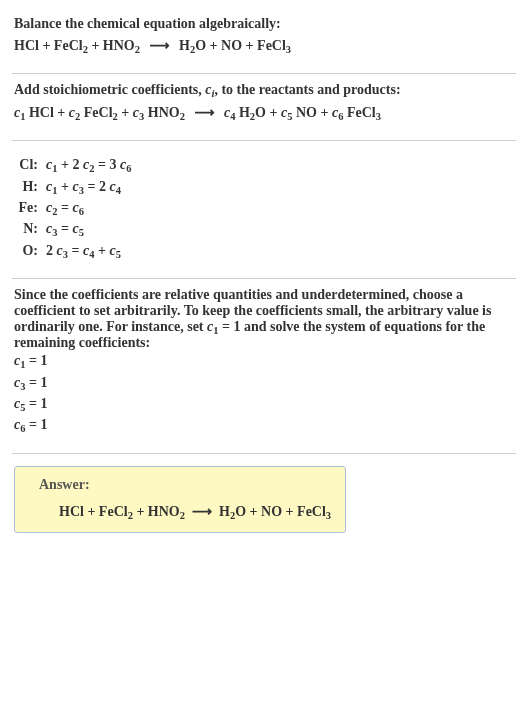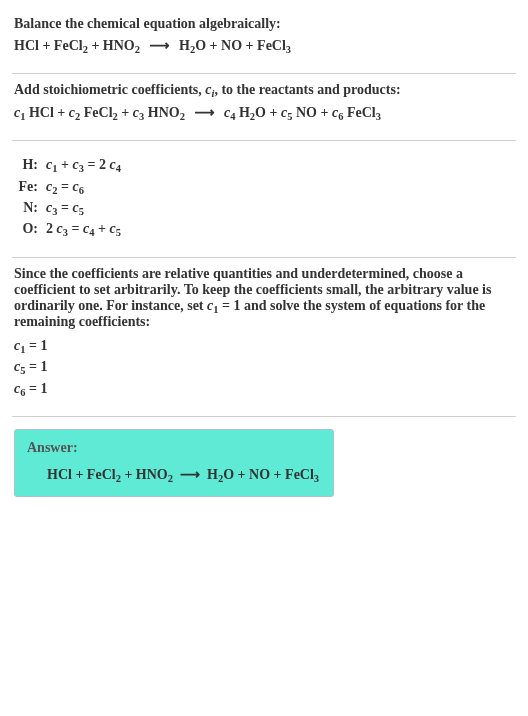--- a/index.html
+++ b/index.html
@@ -48,32 +48,31 @@
     }
     .atom-label {
       width: 28px;
       text-align: right;
       padding-right: 8px;
     }
     .atom-eq {
       flex: 1;
     }
     .coeff-list {
-      margin-top: 6px;
       line-height: 1.4;
     }
     .coeff-row {
       line-height: 1.4;
     }
     .answer-box {
       display: inline-block;
-      background: #5eead4;
+      background: #fef9c3;
       border: 1px solid #a8c0d8;
       border-radius: 3px;
-      padding: 10px 14px 12px 12px;
+      padding: 10px 14px 12px 24px;
       margin-top: 4px;
     }
     .answer-label {
       color: #555;
       margin-bottom: 10px;
     }
     .answer-eq {
       padding-left: 20px;
     }
   </style>
@@ -98,20 +97,24 @@
     <span class="italic">c</span><sub>1</sub><span> HCl + </span><span class="italic">c</span><sub>2</sub><span> FeCl</span><sub>2</sub><span> + </span><span class="italic">c</span><sub>3</sub><span> HNO</span><sub>2</sub>
     <span class="arrow">⟶</span>
     <span class="italic">c</span><sub>4</sub><span> H</span><sub>2</sub><span>O + </span><span class="italic">c</span><sub>5</sub><span> NO + </span><span class="italic">c</span><sub>6</sub><span> FeCl</span><sub>3</sub>
   </div>
 </div>
 <hr class="divider">
 
 <div class="section">
   <div class="atom-table">
     <div class="atom-row">
+      <div class="atom-label">Cl:</div>
+      <div class="atom-eq"><span class="italic">c</span><sub>1</sub> + 2 <span class="italic">c</span><sub>2</sub> = 3 <span class="italic">c</span><sub>6</sub></div>
+    </div>
+    <div class="atom-row">
       <div class="atom-label">H:</div>
       <div class="atom-eq"><span class="italic">c</span><sub>1</sub> + <span class="italic">c</span><sub>3</sub> = 2 <span class="italic">c</span><sub>4</sub></div>
     </div>
     <div class="atom-row">
       <div class="atom-label">Fe:</div>
       <div class="atom-eq"><span class="italic">c</span><sub>2</sub> = <span class="italic">c</span><sub>6</sub></div>
     </div>
     <div class="atom-row">
       <div class="atom-label">N:</div>
       <div class="atom-eq"><span class="italic">c</span><sub>3</sub> = <span class="italic">c</span><sub>5</sub></div>
@@ -121,20 +124,21 @@
       <div class="atom-eq">2 <span class="italic">c</span><sub>3</sub> = <span class="italic">c</span><sub>4</sub> + <span class="italic">c</span><sub>5</sub></div>
     </div>
   </div>
 </div>
 <hr class="divider">
 
 <div class="section">
   <div>Since the coefficients are relative quantities and underdetermined, choose a coefficient to set arbitrarily. To keep the coefficients small, the arbitrary value is ordinarily one. For instance, set <span class="italic">c</span><sub>1</sub> = 1 and solve the system of equations for the remaining coefficients:</div>
   <div class="coeff-list">
     <div class="coeff-row"><span class="italic">c</span><sub>1</sub> = 1</div>
+    <div class="coeff-row"><span class="italic">c</span><sub>3</sub> = 1</div>
     <div class="coeff-row"><span class="italic">c</span><sub>5</sub> = 1</div>
     <div class="coeff-row"><span class="italic">c</span><sub>6</sub> = 1</div>
   </div>
 </div>
 <hr class="divider">
 
 <div class="section">
   <div class="answer-box">
     <div class="answer-label">Answer:</div>
     <div class="answer-eq">HCl + FeCl<sub>2</sub> + HNO<sub>2</sub> &nbsp;⟶&nbsp; H<sub>2</sub>O + NO + FeCl<sub>3</sub></div>

